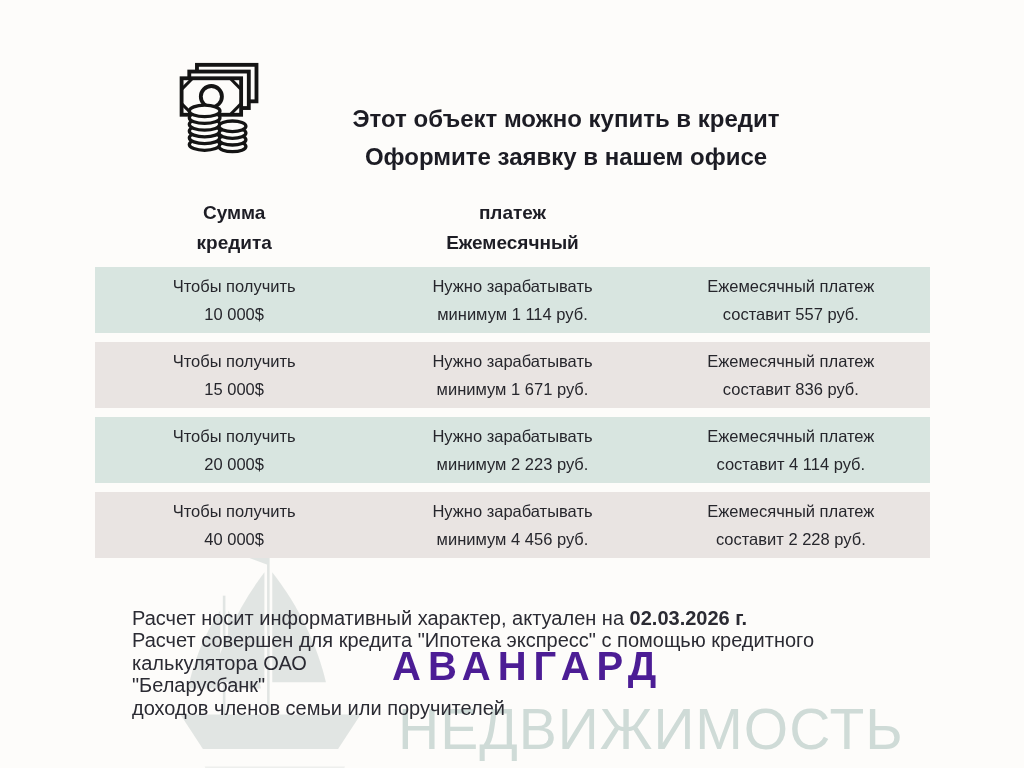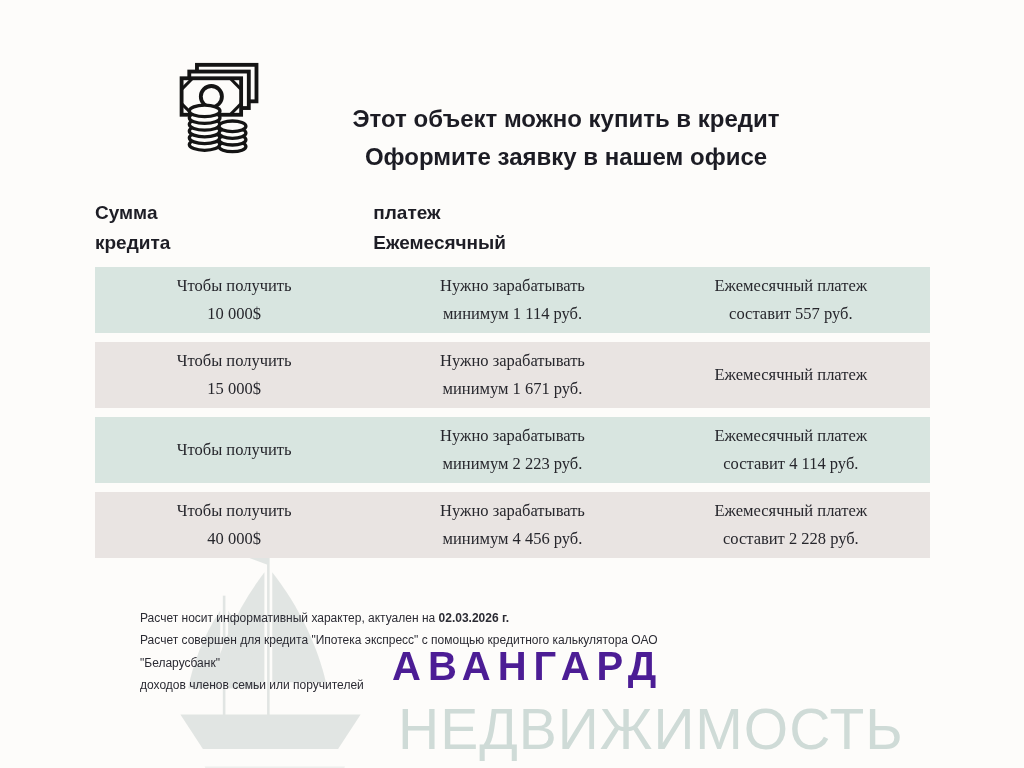--- a/index.html
+++ b/index.html
@@ -32,43 +32,44 @@
     font-size:24px;line-height:38px;font-weight:700;
     color:#1c1c24;
     margin-top:32px;
   }
   
   .tbl-head{
     position:absolute;left:95px;top:198px;width:835px;z-index:1;
     display:grid;grid-template-columns:1fr 1fr 1fr;
   }
   .tbl-head .hcell{
+    text-align:center;
     font-size:19px;line-height:30px;font-weight:700;
     color:#1d1d25;
   }
   .tbl-rows{
     position:absolute;left:95px;top:267px;width:835px;z-index:1;
-    display:flex;flex-direction:column;gap:9px;font-family:Liberation Serif, serif;
+    display:flex;flex-direction:column;gap:9px;
   }
   .trow{
     height:66px;
     display:grid;grid-template-columns:1fr 1fr 1fr;
     align-items:center;
   }
   .trow.teal{background:#d8e5e0;}
   .trow.gray{background:#e9e4e2;}
   .tcell{
     text-align:center;
     font-size:16.5px;line-height:28px;
     color:#26262c;
   }
   
   .footer{
-    position:absolute;left:140px;top:607px;width:760px;z-index:2;
-    font-size:12px;line-height:22.4px;
+    position:absolute;left:132px;top:607px;width:760px;z-index:2;
+    font-size:20px;line-height:22.4px;
     color:#2b2b33;
   }
   .footer .b{font-weight:700;}
   
   svg{display:block;}
 </style>
 </head>
 <body>
 
 <div class="page">
@@ -153,26 +154,28 @@
       <div class="tcell">
         <div>Чтобы получить</div>
         <div>15 000$</div>
       </div>
       <div class="tcell">
         <div>Нужно зарабатывать</div>
         <div>минимум 1 671 руб.</div>
       </div>
       <div class="tcell">
         <div>Ежемесячный платеж</div>
+        <div>составит 836 руб.</div>
       </div>
     </div>
 
     <div class="trow teal">
       <div class="tcell">
         <div>Чтобы получить</div>
+        <div>20 000$</div>
       </div>
       <div class="tcell">
         <div>Нужно зарабатывать</div>
         <div>минимум 2 223 руб.</div>
       </div>
       <div class="tcell">
         <div>Ежемесячный платеж</div>
         <div>составит 4 114 руб.</div>
       </div>
     </div>

